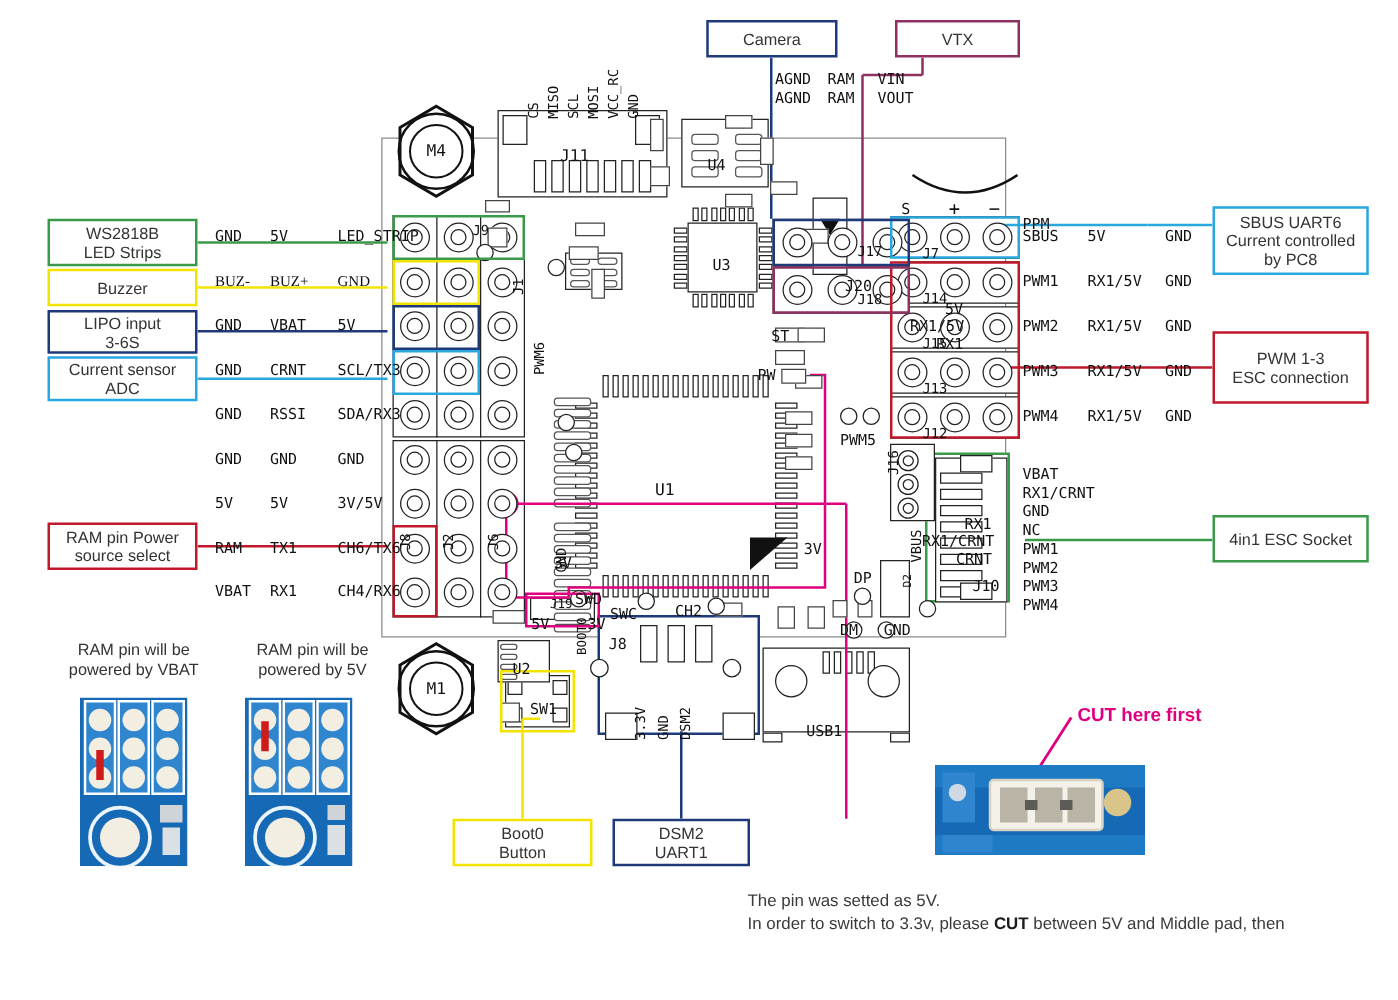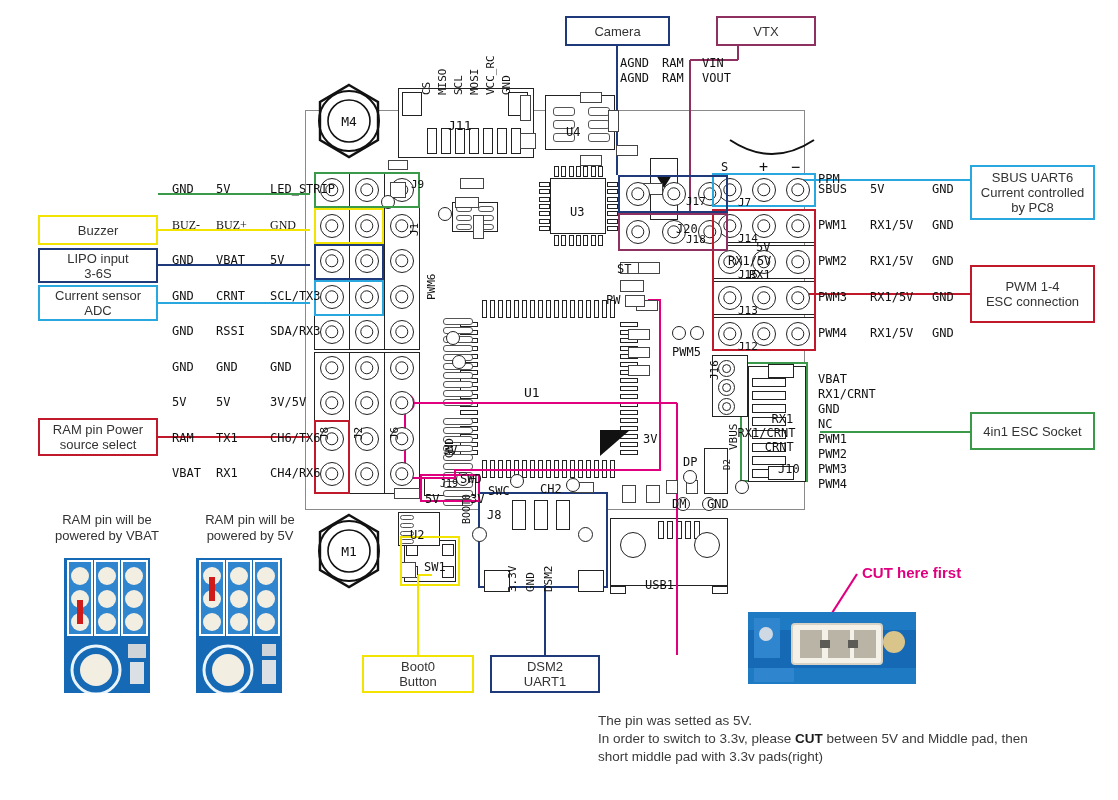--- a/index.html
+++ b/index.html
@@ -243,21 +243,21 @@
       <div class="rect" style="left: 314px; top: 352px; width: 106px; height: 142px; border-width: 1.6px; z-index: 2;"></div>
       <div class="rect" style="left: 349px; top: 172px; width: 0px; height: 178px; border-width: 0px 0px 0px 1.6px; z-index: 2; background: transparent;"></div>
       <div class="rect" style="left: 349px; top: 352px; width: 0px; height: 142px; border-width: 0px 0px 0px 1.6px; z-index: 2; background: transparent;"></div>
       <div class="rect" style="left: 384px; top: 172px; width: 0px; height: 178px; border-width: 0px 0px 0px 1.6px; z-index: 2; background: transparent;"></div>
       <div class="rect" style="left: 384px; top: 352px; width: 0px; height: 142px; border-width: 0px 0px 0px 1.6px; z-index: 2; background: transparent;"></div>
       <div class="hl" style="left: 314px; top: 172px; width: 106px; height: 36px; border-color: rgb(58, 154, 74);"></div>
       <div class="hl" style="left: 314px; top: 208px; width: 70px; height: 36px; border-color: rgb(242, 227, 0);"></div>
       <div class="hl" style="left: 314px; top: 244px; width: 70px; height: 36px; border-color: rgb(31, 58, 122);"></div>
       <div class="hl" style="left: 314px; top: 280px; width: 70px; height: 36px; border-color: rgb(41, 168, 224);"></div>
       <div class="hl" style="left: 314px; top: 420px; width: 36px; height: 74px; border-color: rgb(192, 25, 43);"></div>
-      <div class="jlbl" style="left: 378px; top: 178px; margin-left: 33px;">J9</div>
+      <div class="jlbl" style="left: 378px; top: 178px;">J9</div>
       <div class="jlbl" style="left: 408px; top: 236px; transform: rotate(-90deg); transform-origin: left top;">J1</div>
       <div class="jlbl" style="left: 318px; top: 440px; transform: rotate(-90deg); transform-origin: left top;">J8</div>
       <div class="jlbl" style="left: 352px; top: 440px; transform: rotate(-90deg); transform-origin: left top;">J2</div>
       <div class="jlbl" style="left: 388px; top: 440px; transform: rotate(-90deg); transform-origin: left top;">J6</div>
     </div>
 
   <div id="rightpads">
       <div class="pad" style="left: 718px; top: 178px; width: 24px; height: 24px;"></div>
       <div class="pad" style="left: 752px; top: 178px; width: 24px; height: 24px;"></div>
       <div class="pad" style="left: 786px; top: 178px; width: 24px; height: 24px;"></div>
@@ -522,20 +522,24 @@
       <div class="finger" style="left: 443px; top: 499px; width: 30px; height: 7px;"></div>
       <div class="rect" style="left: 452px; top: 202px; width: 46px; height: 30px;"></div>
       <div class="finger" style="left: 456px; top: 206px; width: 16px; height: 6px;"></div>
       <div class="finger" style="left: 478px; top: 206px; width: 16px; height: 6px;"></div>
       <div class="finger" style="left: 456px; top: 215px; width: 16px; height: 6px;"></div>
       <div class="finger" style="left: 478px; top: 215px; width: 16px; height: 6px;"></div>
       <div class="finger" style="left: 456px; top: 224px; width: 16px; height: 6px;"></div>
       <div class="finger" style="left: 478px; top: 224px; width: 16px; height: 6px;"></div>
     </div>
 
+  <div class="callout" style="left: 38px; top: 175px; width: 120px; height: 38px; border-color: rgb(58, 154, 74);">
+    <span>WS2818B</span>
+    <span>LED Strips</span>
+  </div>
   <div class="callout" style="left: 38px; top: 215px; width: 120px; height: 30px; border-color: rgb(242, 227, 0);">
     <span>Buzzer</span>
   </div>
   <div class="callout" style="left: 38px; top: 248px; width: 120px; height: 35px; border-color: rgb(31, 58, 122);">
     <span>LIPO input</span>
     <span>3-6S</span>
   </div>
   <div class="callout" style="left: 38px; top: 285px; width: 120px; height: 36px; border-color: rgb(41, 168, 224);">
     <span>Current sensor</span>
     <span>ADC</span>
@@ -551,21 +555,21 @@
   <div class="callout" style="left: 688px; top: 16px; width: 100px; height: 30px; border-color: rgb(142, 48, 96); margin-left: 28px;">
     <span>VTX</span>
   </div>
 
   <div class="callout" style="left: 970px; top: 165px; width: 125px; height: 55px; border-color: rgb(41, 168, 224);">
     <span>SBUS UART6</span>
     <span>Current controlled</span>
     <span>by PC8</span>
   </div>
   <div class="callout" style="left: 970px; top: 265px; width: 125px; height: 58px; border-color: rgb(192, 25, 43);">
-    <span>PWM 1-4</span>
+    <span>PWM 1-3</span>
     <span>ESC connection</span>
   </div>
   <div class="callout" style="left: 970px; top: 412px; width: 125px; height: 38px; border-color: rgb(58, 154, 74);">
     <span>4in1 ESC Socket</span>
   </div>
 
   <div class="callout" style="left: 362px; top: 655px; width: 112px; height: 38px; border-color: rgb(242, 227, 0);">
     <span>Boot0</span>
     <span>Button</span>
   </div>
@@ -849,16 +853,15 @@
       <circle cx="18" cy="22" r="7" fill="#cfd9e4"></circle>
       <rect x="6" y="56" width="40" height="14" fill="#2f86cf"></rect>
     </svg>
   </div>
 
   <div id="notice">
     <div>The pin was setted as 5V.</div>
     <div>
       <span>In order to switch to 3.3v, please </span><b>CUT</b><span> between 5V and Middle pad, then</span>
     </div>
-    <div>short middle pad with 3.3v pads(right)</div>
   </div>
 
 </div>
 
 </body></html>

